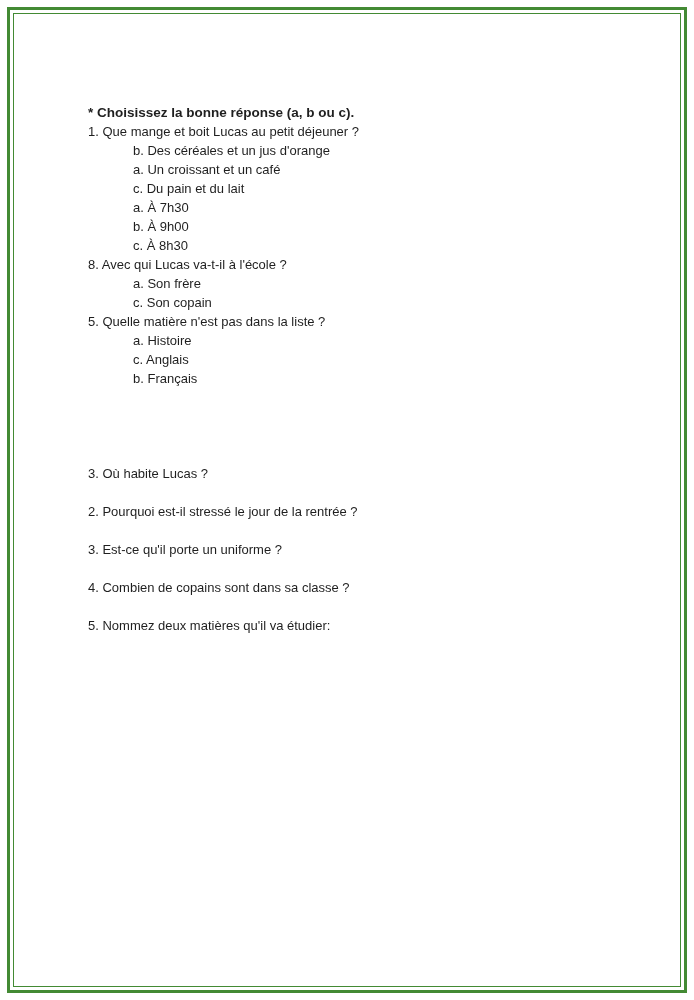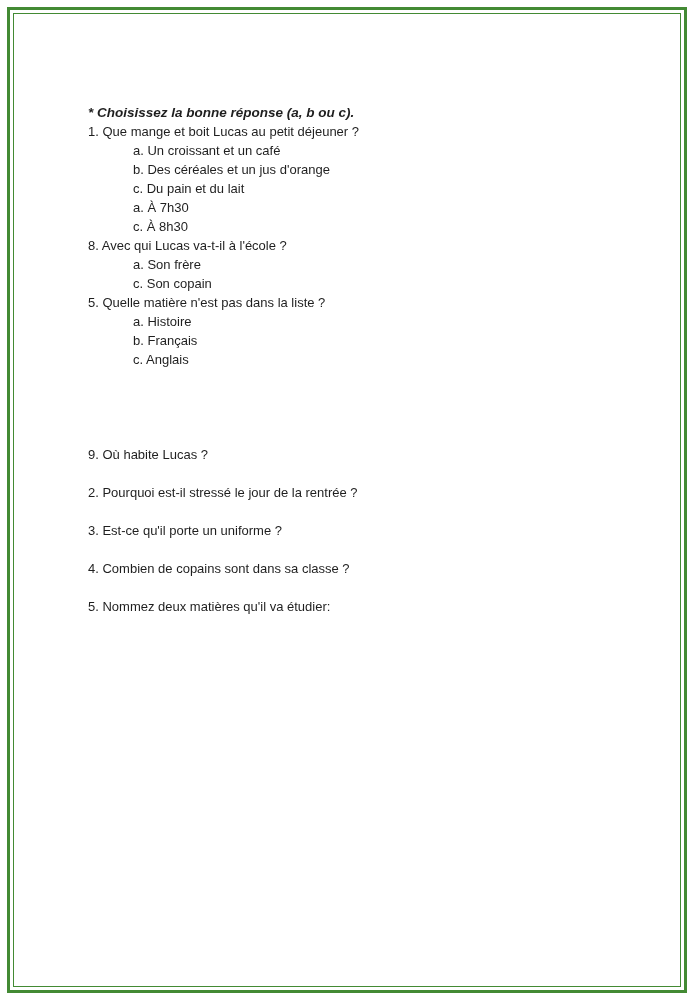--- a/index.html
+++ b/index.html
@@ -36,21 +36,20 @@
     position: absolute;
     top: 0; left: 0; right: 0; bottom: 0;
     padding: 103px 70px 0 88px;
     font-size: 13px;
     line-height: 19px;
     color: #1f1f1f;
   }
 
   .section-heading {
     font-weight: 700;
-    font-style: italic;
     font-size: 13.5px;
   }
 
   .question { }
 
   .options { margin-left: 45px; }
 
   .section-open { margin-top: 76px; }
   .section-open .question { margin-top: 19px; }
 </style>
@@ -64,55 +63,56 @@
   </div>
 
   <div class="content">
 
     <div class="section">
       <div class="section-heading">* Choisissez la bonne réponse (a, b ou c).</div>
 
       <div class="question">
         <div>1. Que mange et boit Lucas au petit déjeuner ?</div>
         <div class="options">
+          <div>b. Des céréales et un jus d'orange</div>
           <div>a. Un croissant et un café</div>
-          <div>b. Des céréales et un jus d'orange</div>
           <div>c. Du pain et du lait</div>
         </div>
       </div>
 
       <div class="question">
         <div class="options">
           <div>a. À 7h30</div>
+          <div>b. À 9h00</div>
           <div>c. À 8h30</div>
         </div>
       </div>
 
       <div class="question">
         <div>8. Avec qui Lucas va-t-il à l'école ?</div>
         <div class="options">
           <div>a. Son frère</div>
           <div>c. Son copain</div>
         </div>
       </div>
 
       <div class="question">
         <div>5. Quelle matière n'est pas dans la liste ?</div>
         <div class="options">
           <div>a. Histoire</div>
+          <div>c. Anglais</div>
           <div>b. Français</div>
-          <div>c. Anglais</div>
         </div>
       </div>
     </div>
 
     <div class="section section-open">
 
       <div class="question">
-        <div>9. Où habite Lucas ?</div>
+        <div>3. Où habite Lucas ?</div>
       </div>
       <div class="question">
         <div>2. Pourquoi est-il stressé le jour de la rentrée ?</div>
       </div>
       <div class="question">
         <div>3. Est-ce qu'il porte un uniforme ?</div>
       </div>
       <div class="question">
         <div>4. Combien de copains sont dans sa classe ?</div>
       </div>

